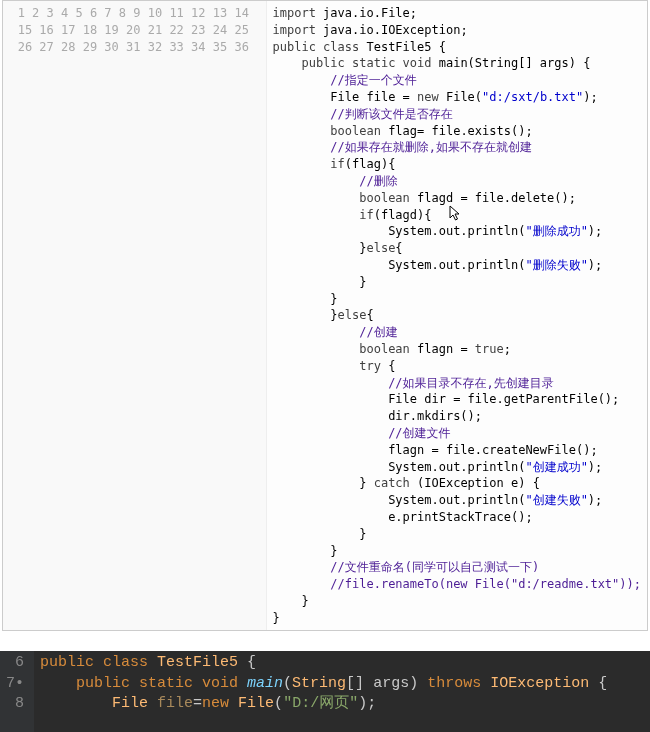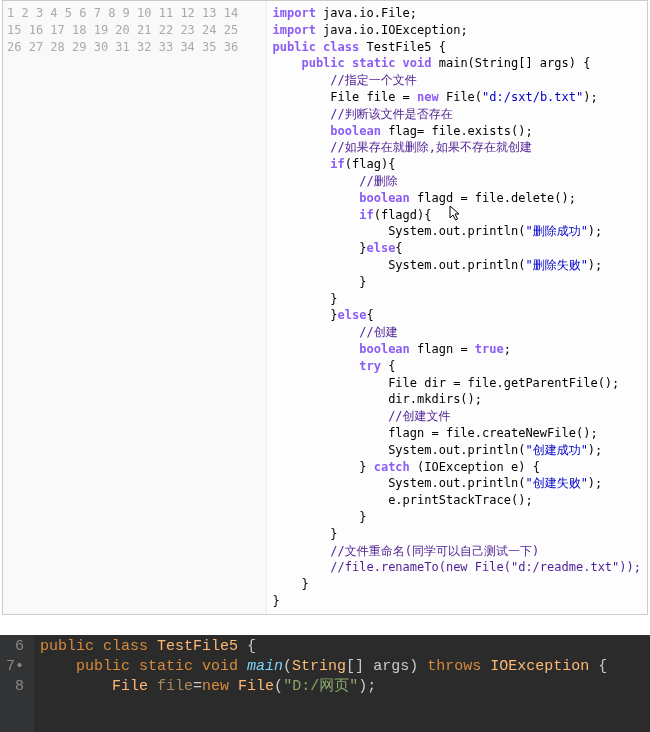--- a/index.html
+++ b/index.html
@@ -3,25 +3,25 @@
 <meta charset="utf-8">
 <style>
   * { margin: 0; padding: 0; box-sizing: border-box; }
   body { font-family: Arial, sans-serif; background: #fff; width: 650px; }
   .title { font-size: 15px; font-weight: bold; padding: 8px 4px; }
   .code-light {
     border: 1px solid #ccc; background: #fdfdfd; font-family: Consolas, monospace;
     font-size: 12px; display: flex; margin: 0 2px 20px 2px;
   }
   .code-light .gutter {
-    background: #f9f9f9; color: #aaa; text-align: left; padding: 4px 6px 4px 4px;
+    background: #f9f9f9; color: #aaa; text-align: center; padding: 4px 6px 4px 4px;
     user-select: none; border-right: 1px solid #eee; line-height: 1.4;
   }
   .code-light .lines { padding: 4px 6px; line-height: 1.4; white-space: pre; flex: 1; }
-  .kw { color: #8b5cf6; font-weight: bold; }
+  .kw { color: #404040; font-weight: normal; }
   .cm { color: #4c1d95; }
   .str { color: #0000cc; }
   .code-dark {
     background: #2b2b2b; font-family: Consolas, 'Courier New', monospace;
     font-size: 15px; display: flex; width: 650px; line-height: 1.35;
   }
   .code-dark .gutter {
     background: #313335; color: #888; text-align: right; padding: 2px 10px 2px 6px;
     user-select: none; min-width: 30px;
   }
@@ -96,20 +96,21 @@
             <span class="kw">if</span>(flagd){
                 System.out.println(<span class="str">"删除成功"</span>);
             }<span class="kw">else</span>{
                 System.out.println(<span class="str">"删除失败"</span>);
             }
         }
         }<span class="kw">else</span>{
             <span class="cm">//创建</span>
             <span class="kw">boolean</span> flagn = <span class="kw">true</span>;
             <span class="kw">try</span> {
+                <span class="cm">//如果目录不存在,先创建目录</span>
                 File dir = file.getParentFile();
                 dir.mkdirs();
                 <span class="cm">//创建文件</span>
                 flagn = file.createNewFile();
                 System.out.println(<span class="str">"创建成功"</span>);
             } <span class="kw">catch</span> (IOException e) {
                 System.out.println(<span class="str">"创建失败"</span>);
                 e.printStackTrace();
             }
         }

